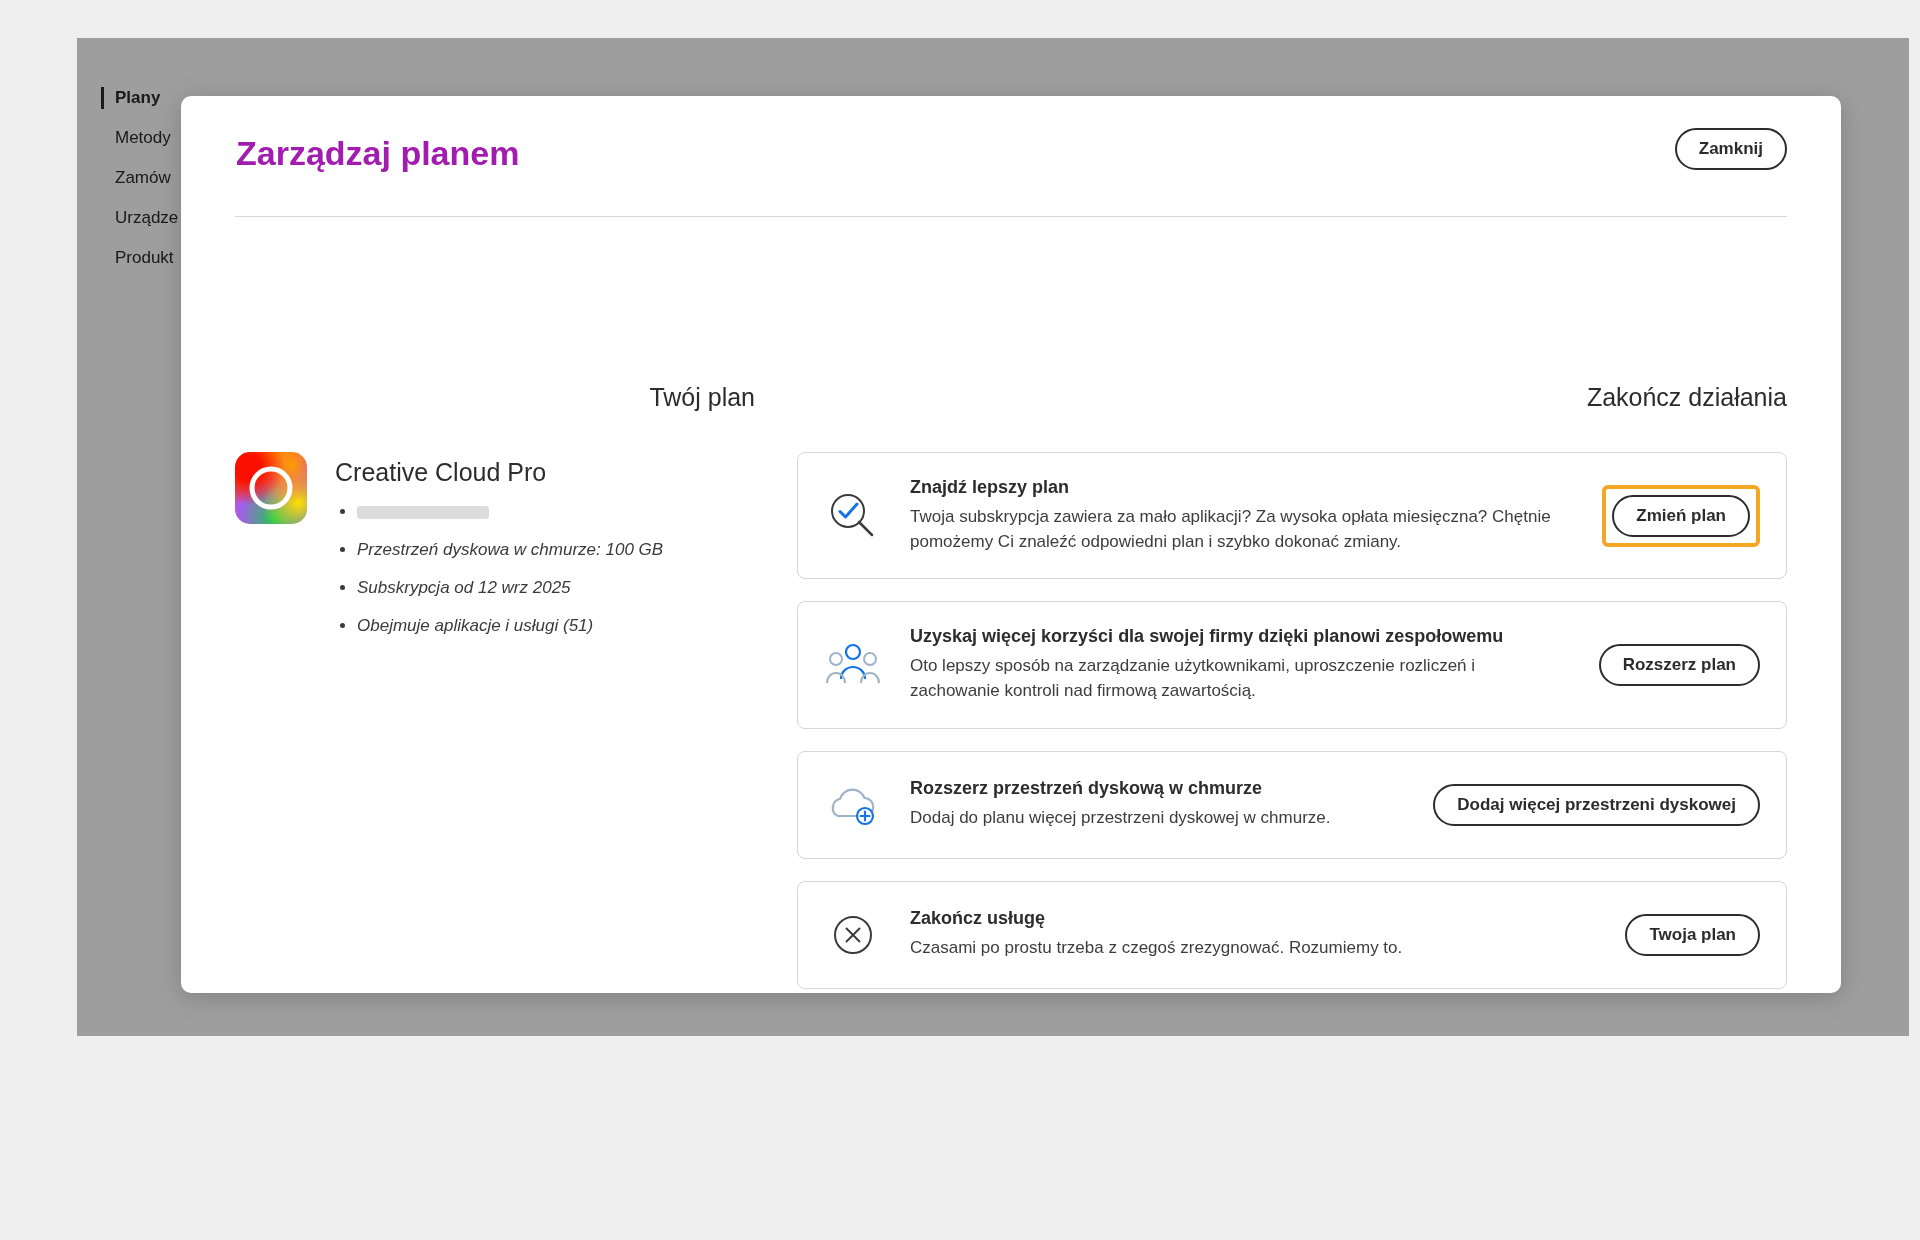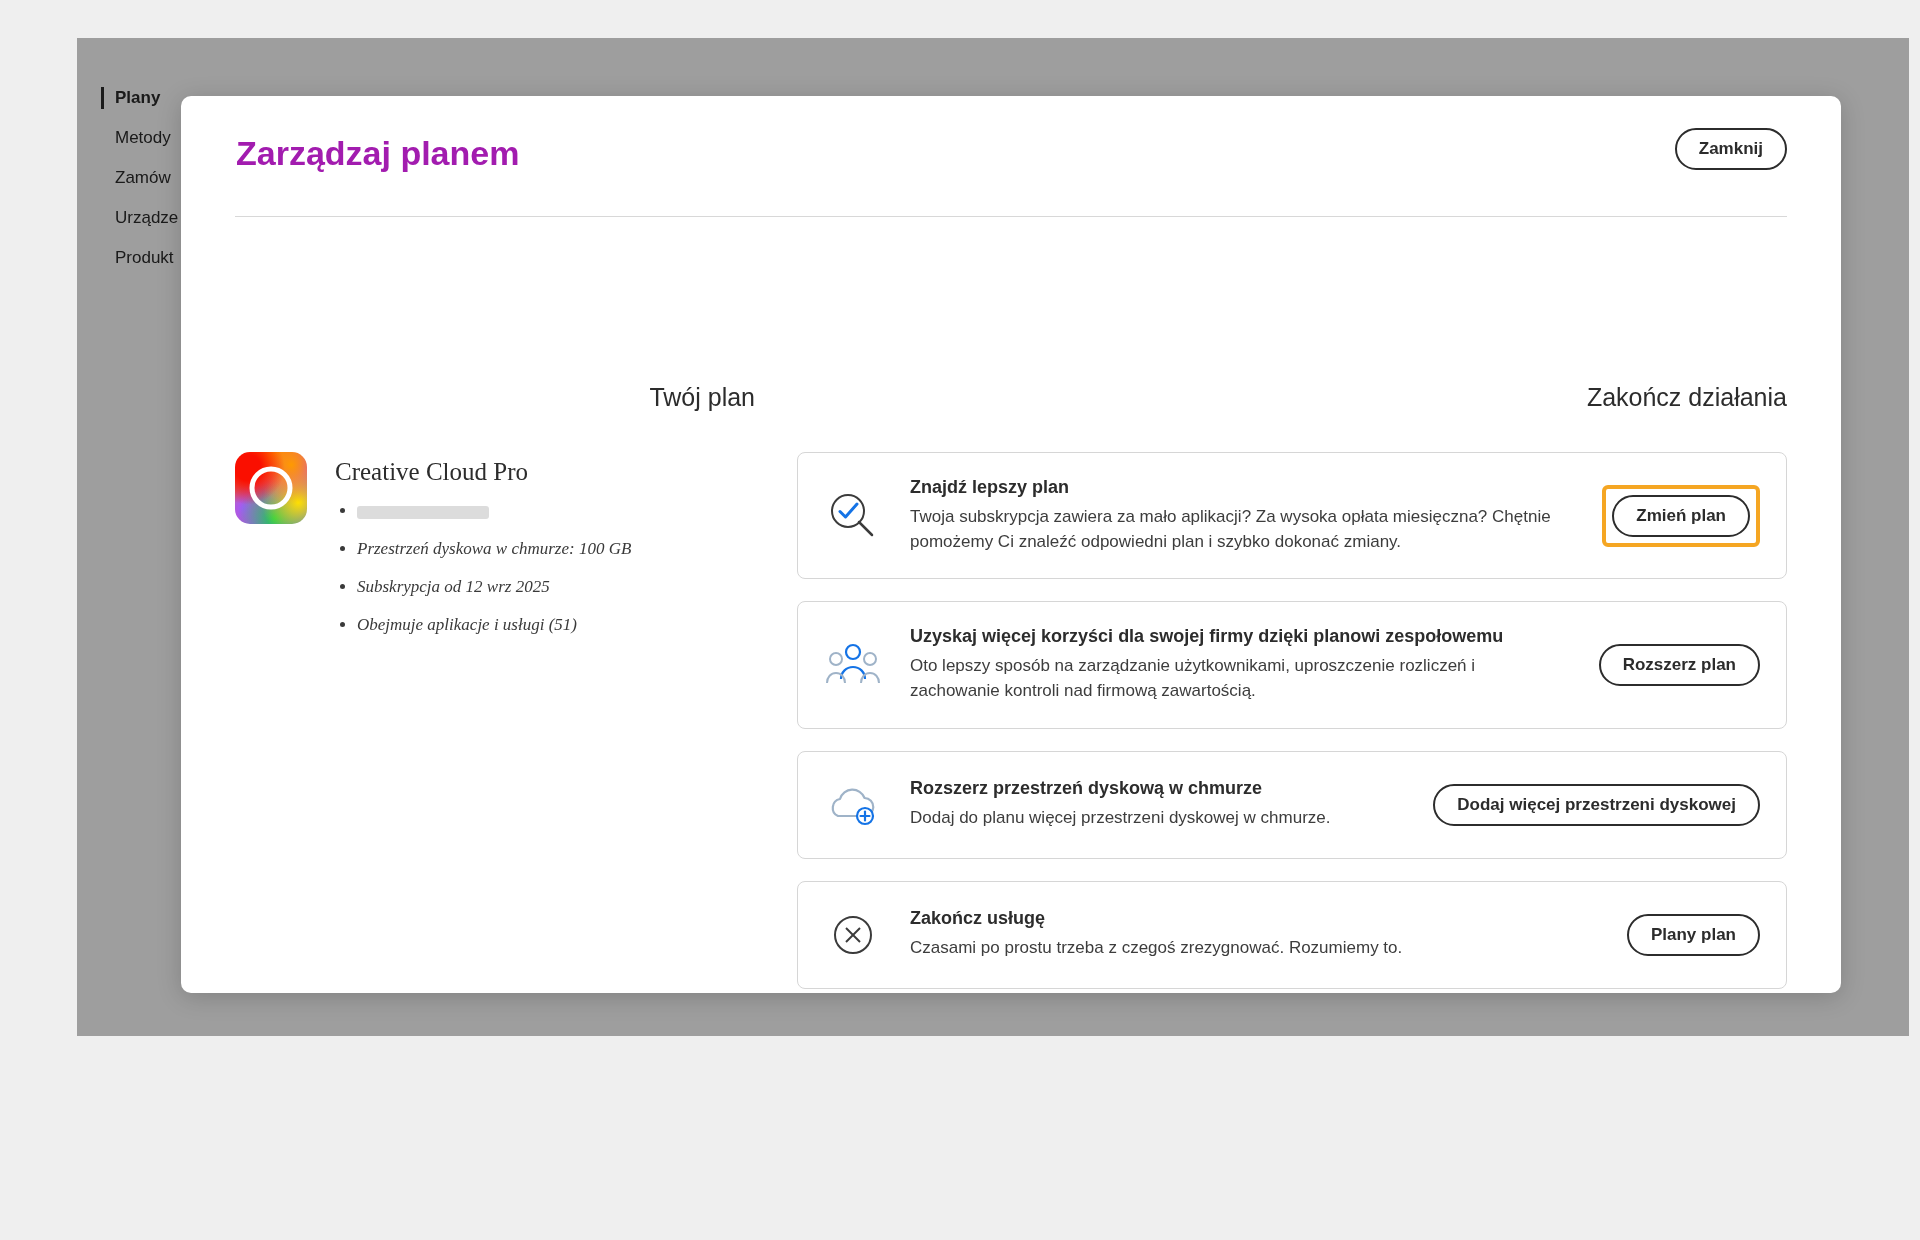--- a/index.html
+++ b/index.html
@@ -175,21 +175,20 @@
   .section-title {
     font-size: 25px;
     color: #2c2c2c;
     margin: 0 0 40px 0;
     text-align: right;
   }
 
   .plan-row {
     display: flex;
     align-items: flex-start;
-    font-family: Liberation Serif, serif;
   }
   .cc-logo {
     width: 72px;
     height: 72px;
     border-radius: 15px;
     background:
       radial-gradient(circle at 18% 22%, #fa0f00 0%, #fa0f00 16%, rgba(250,15,0,0) 45%),
       radial-gradient(circle at 78% 18%, #ff9a00 0%, rgba(255,154,0,0) 48%),
       radial-gradient(circle at 88% 70%, #ffe000 0%, rgba(255,224,0,0) 45%),
       radial-gradient(circle at 55% 92%, #1bd14a 0%, rgba(27,209,74,0) 48%),
@@ -421,20 +420,20 @@
               <circle cx="25" cy="25" r="18" fill="none" stroke="#3b3b3b" stroke-width="2"></circle>
               <line x1="18" y1="18" x2="32" y2="32" stroke="#3b3b3b" stroke-width="2"></line>
               <line x1="32" y1="18" x2="18" y2="32" stroke="#3b3b3b" stroke-width="2"></line>
             </svg>
           </div>
           <div class="card-text">
             <div class="card-title">Zakończ usługę</div>
             <div class="card-desc">Czasami po prostu trzeba z czegoś zrezygnować. Rozumiemy to.</div>
           </div>
           <div class="card-action">
-            <button class="btn">Plany plan</button>
+            <button class="btn">Twoja plan</button>
           </div>
         </div>
 
       </div>
     </div>
   </div>
 </div>
 
 </body></html>

